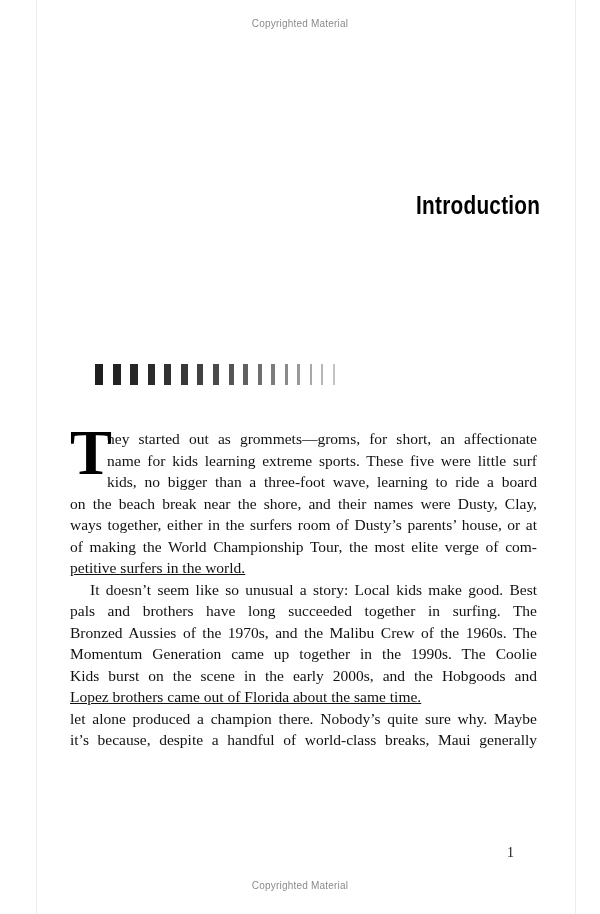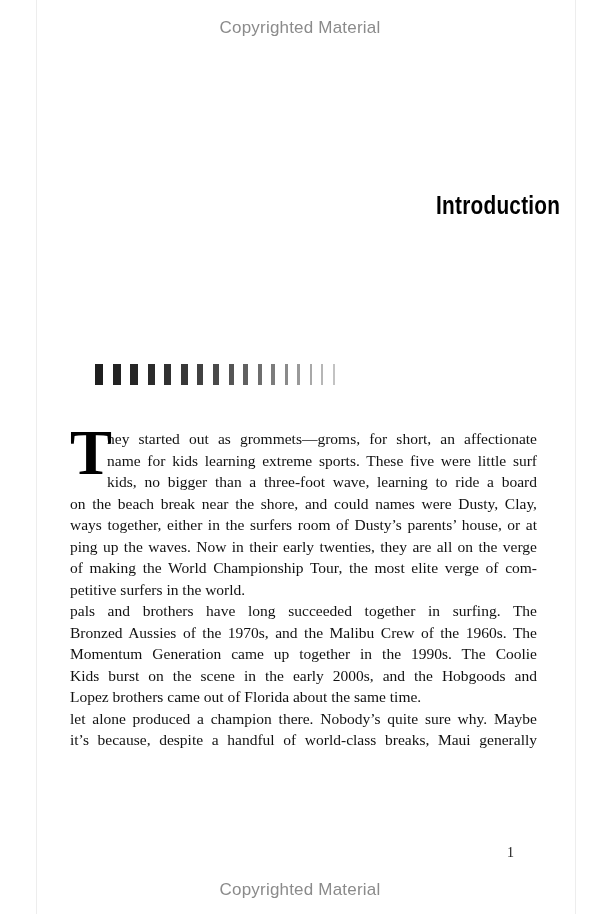--- a/index.html
+++ b/index.html
@@ -21,34 +21,34 @@
   }
   .page-edge.left  { left: 36px; }
   .page-edge.right { left: 575px; }
 
   .notice {
     position: absolute;
     left: 0;
     width: 100%;
     text-align: center;
     font-family: "Liberation Sans", sans-serif;
-    font-size: 17px;
+    font-size: 10px;
     color: #8b8b8b;
     letter-spacing: 0.2px;
   }
   .notice.top    { top: 18px; }
   .notice.bottom { top: 880px; }
 
   .title-row {
     position: absolute;
     top: 190px;
     left: 0;
     right: 0;
     text-align: right;
-    padding-right: 40px;
+    padding-right: 60px;
   }
   .chapter-title {
     display: inline-block;
     font-family: "Liberation Sans", sans-serif;
     font-weight: 700;
     font-size: 26px;
     color: #000000;
     transform: scaleX(0.8);
     transform-origin: 100% 50%;
     letter-spacing: 0.3px;
@@ -86,20 +86,21 @@
     font-family: "Liberation Serif", serif;
   }
   .line {
     text-align: justify;
     text-align-last: justify;
     white-space: normal;
   }
   .line.last {
     text-align: left;
     text-align-last: left;
+    text-decoration: underline;
   }
   .line.dc-indent { padding-left: 37px; }
   .line.fl-indent { text-indent: 20px; }
 
   .page-number {
     position: absolute;
     top: 845px;
     right: 86px;
     font-family: "Liberation Serif", serif;
     font-size: 14px;
@@ -140,27 +141,27 @@
       <div class="bar" style="width: 2px; background: rgb(195, 195, 195);"></div>
     </div>
 
   <div class="body-text">
     <span class="drop-cap">T</span>
 
   <div class="para">
         <div class="line dc-indent">hey started out as grommets—groms, for short, an affectionate</div>
         <div class="line dc-indent">name for kids learning extreme sports. These five were little surf</div>
         <div class="line dc-indent">kids, no bigger than a three-foot wave, learning to ride a board</div>
-        <div class="line">on the beach break near the shore, and could names were Dusty, Clay,</div>
+        <div class="line">on the beach break near the shore, and their names were Dusty, Clay,</div>
         <div class="line">ways together, either in the surfers room of Dusty’s parents’ house, or at</div>
-        <div class="line">ping up the waves. Now in their early twenties, they are all on the verge</div>
         <div class="line">of making the World Championship Tour, the most elite verge of com-</div>
         <div class="line last">petitive surfers in the world.</div>
       </div>
       <div class="para">
+        <div class="line fl-indent">It doesn’t seem like so unusual a story: Local kids make good. Best</div>
         <div class="line">pals and brothers have long succeeded together in surfing. The</div>
         <div class="line">Bronzed Aussies of the 1970s, and the Malibu Crew of the 1960s. The</div>
         <div class="line">Momentum Generation came up together in the 1990s. The Coolie</div>
         <div class="line">Kids burst on the scene in the early 2000s, and the Hobgoods and</div>
         <div class="line last">Lopez brothers came out of Florida about the same time.</div>
       </div>
       <div class="para">
         <div class="line">let alone produced a champion there. Nobody’s quite sure why. Maybe</div>
         <div class="line">it’s because, despite a handful of world-class breaks, Maui generally</div>
       </div>

